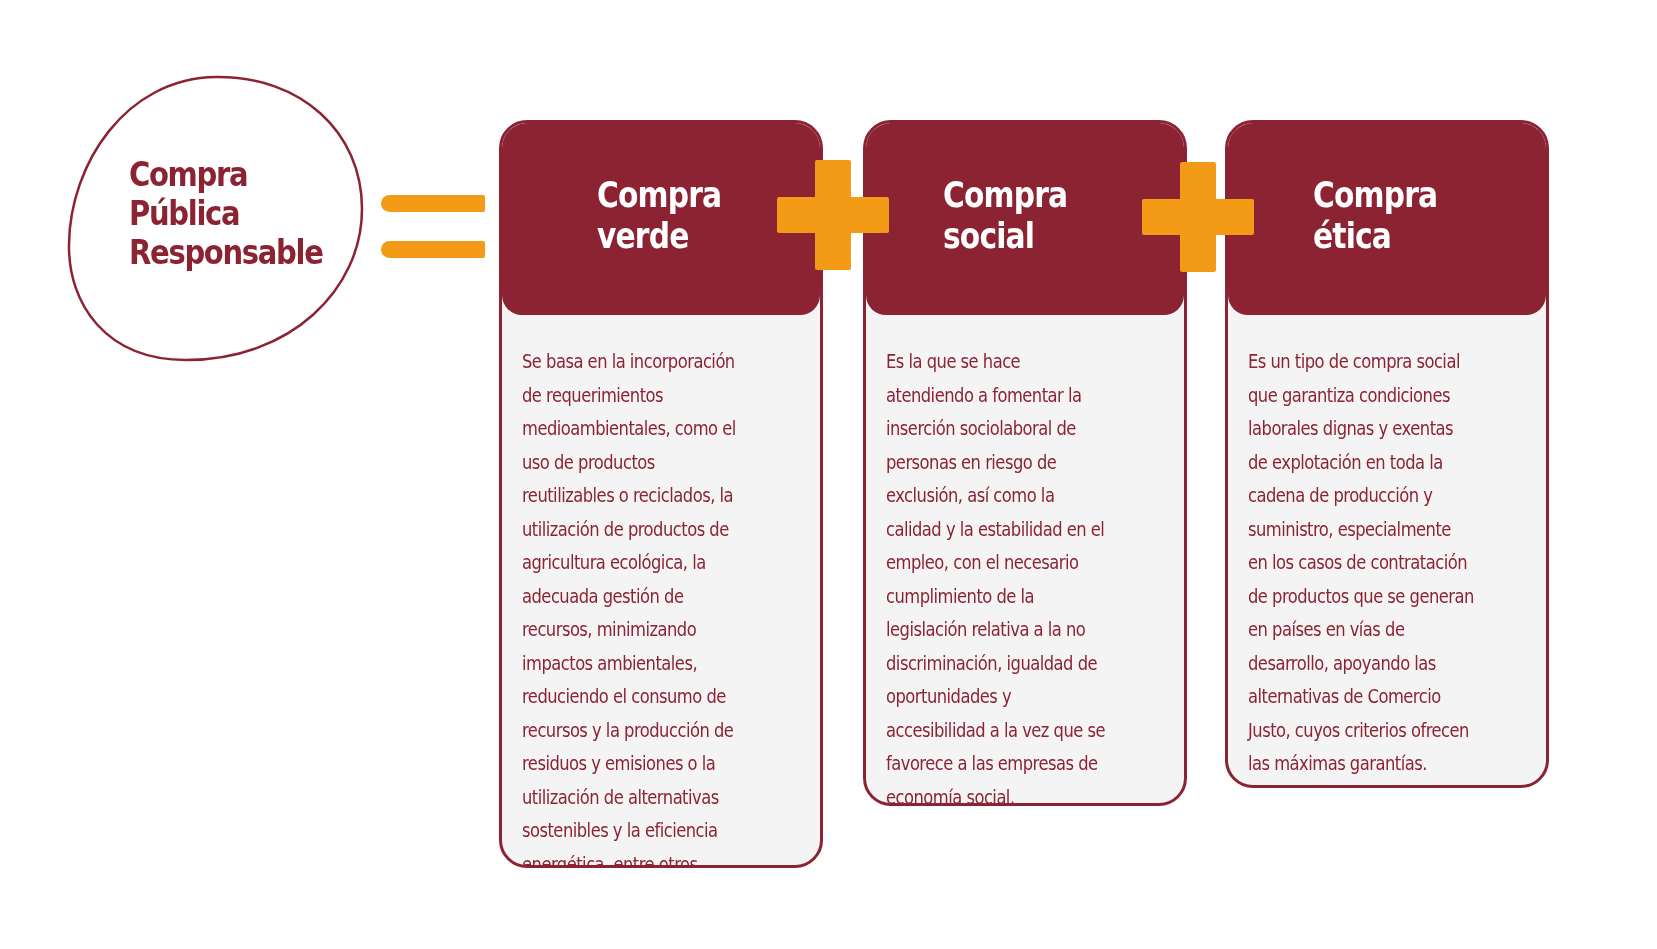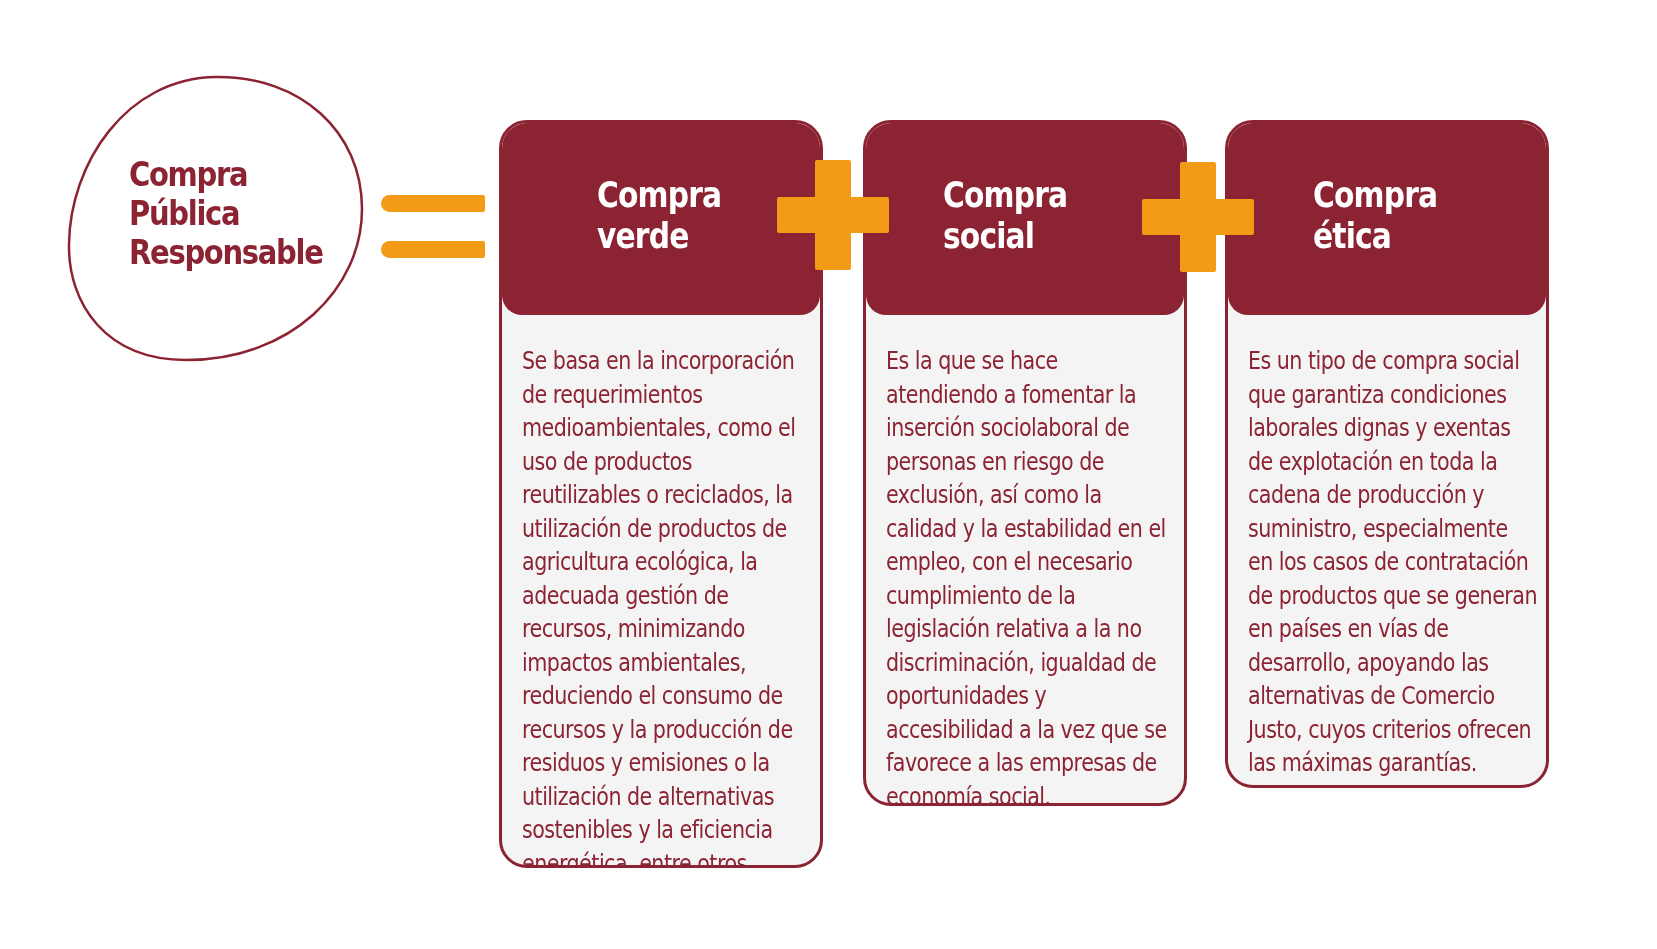--- a/index.html
+++ b/index.html
@@ -79,21 +79,21 @@
       font-weight: bold;
       letter-spacing: -1px;
       transform: scaleX(0.85);
       transform-origin: left top;
       white-space: pre-line;
     }
     .card-body {
       padding: 30px 14px 28px 20px;
       color: #8b2333;
       font-family: "DejaVu Sans", sans-serif;
-      font-size: 24px;
+      font-size: 19px;
       line-height: 33.5px;
       letter-spacing: -0.6px;
     }
     .card-body .line {
       display: block;
       white-space: nowrap;
       transform: scaleX(0.86);
       transform-origin: left top;
     }
 

